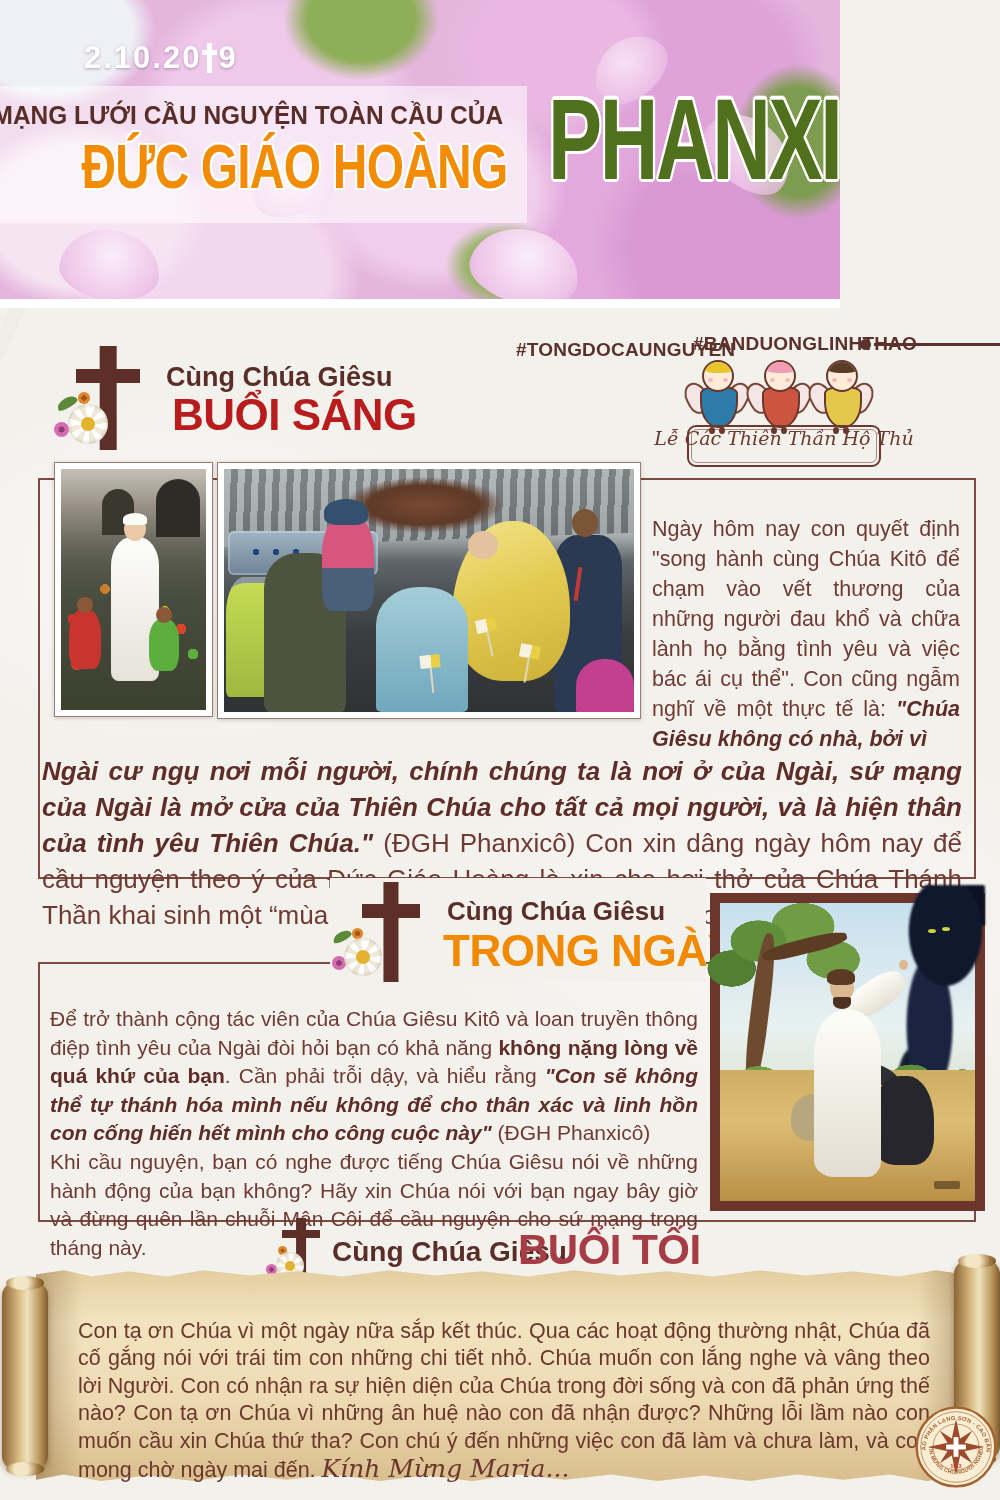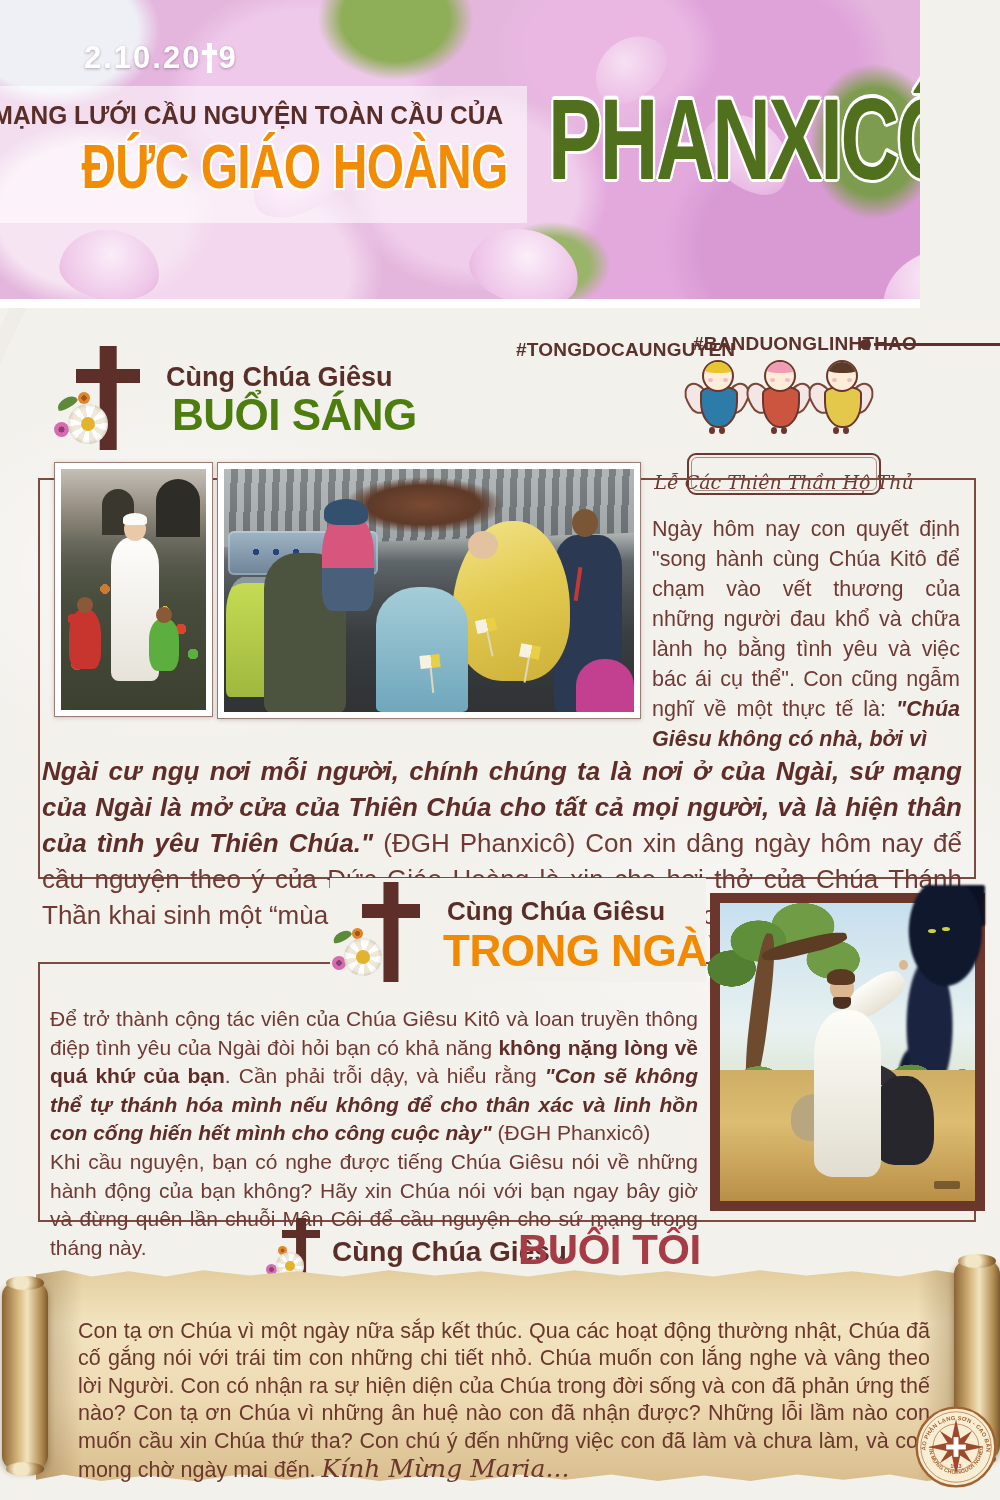--- a/index.html
+++ b/index.html
@@ -5,21 +5,21 @@
   html,body{margin:0;padding:0;background:#888;}
   .poster{position:relative;width:1000px;height:1500px;margin:0 auto;overflow:hidden;
     background:#f3f1ec;font-family:"Liberation Sans",sans-serif;}
   
   .paper-texture{position:absolute;inset:0;background:
     radial-gradient(420px 260px at 18% 38%, rgba(255,255,255,.55), transparent 70%),
     radial-gradient(520px 300px at 78% 62%, rgba(255,255,255,.4), transparent 70%),
     linear-gradient(115deg, rgba(120,110,95,.04) 0 1.5%, transparent 1.5% 9%, rgba(120,110,95,.03) 9% 10%, transparent 10% 22%),
     #f3f1ec;}
   
-  .hero{position:absolute;left:0;top:0;width:920px;height:308px;overflow:hidden;}
+  .hero{position:absolute;left:0;top:0;width:840px;height:308px;overflow:hidden;}
   .hero-bg{position:absolute;inset:0;background:
     radial-gradient(150px 110px at 6% 10%, #eef0f6 0 55%, transparent 70%),
     radial-gradient(170px 130px at 10% 70%, #f6e4f2 0 55%, transparent 72%),
     radial-gradient(200px 150px at 26% 88%, #f3d7ee 0 55%, transparent 72%),
     radial-gradient(120px 95px at 43% 6%, #8fae58 0 45%, transparent 65%),
     radial-gradient(100px 120px at 95% 46%, #7e9c4f 0 45%, transparent 65%),
     radial-gradient(95px 70px at 60% 86%, #9ab46a 0 40%, transparent 62%),
     radial-gradient(190px 150px at 33% 30%, #eec9ea 0 55%, transparent 72%),
     radial-gradient(180px 140px at 52% 62%, #f0cdeb 0 55%, transparent 72%),
     radial-gradient(160px 120px at 66% 16%, #e9b7e2 0 52%, transparent 70%),
@@ -79,22 +79,22 @@
   .wing.wr{right:-8px;transform:rotate(28deg);}
   .angel-body{position:absolute;left:6px;top:24px;width:34px;height:38px;border:2.5px solid #6b372c;
     border-radius:38% 38% 46% 46%/18% 18% 62% 62%;}
   .angel-head{position:absolute;left:8px;top:-2px;width:28px;height:28px;background:#fdecd8;
     border:2.5px solid #6b372c;border-radius:50%;overflow:hidden;}
   .angel-hair{position:absolute;left:-3px;top:-4px;width:36px;height:15px;border-radius:50% 50% 40% 40%;}
   .cheeks{position:absolute;left:4px;top:16px;width:5px;height:4px;border-radius:50%;background:#f3b9c0;
     box-shadow:15px 0 0 #f3b9c0;}
   .feet{position:absolute;left:15px;bottom:-2px;width:6px;height:7px;border-radius:50%;background:#6b372c;
     box-shadow:10px 0 0 #6b372c;}
-  .feast-box{position:absolute;left:687px;top:453px;width:190px;height:38px;border:2.5px solid #6b392f;
-    border-radius:9px;display:flex;align-items:flex-end;justify-content:center;}
+  .feast-box{position:absolute;left:687px;top:425px;width:190px;height:38px;border:2.5px solid #6b392f;
+    border-radius:9px;display:flex;align-items:flex-start;justify-content:center;}
   .feast-box:after{content:"";position:absolute;inset:2px;border:1px solid rgba(107,57,47,.55);border-radius:6px;}
   .feast-label{font-family:"DejaVu Serif",serif;font-style:italic;font-size:19px;color:#6b392f;white-space:nowrap;}
   
   .cross{position:absolute;}
   .cross .cv{position:absolute;left:50%;transform:translateX(-50%);top:0;width:26%;height:100%;background:#5d2f28;}
   .cross .ch{position:absolute;left:0;top:22%;width:100%;height:14%;background:#5d2f28;}
   .flowers{position:absolute;}
   .daisy{position:absolute;border-radius:50%;
     background:repeating-conic-gradient(#ffffff 0 22deg, #efe9da 22deg 44deg);
     box-shadow:inset 0 0 4px rgba(120,100,60,.4);}
@@ -106,21 +106,21 @@
   .sec-title{position:absolute;font-weight:bold;white-space:nowrap;letter-spacing:-.5px;}
   .frame{position:absolute;border:2px solid #7c4a40;}
   .body-text{color:#6f3a33;text-align:justify;}
   .bq{font-weight:bold;font-style:italic;color:#5f2d28;}
   .bold-only{font-weight:bold;color:#5f2d28;}
   .script{font-family:"DejaVu Serif",serif;font-style:italic;color:#6f3a33;}
   
   .m-cross{left:76px;top:346px;width:64px;height:104px;}
   .m-flowers{left:54px;top:392px;width:70px;height:56px;}
   .m-kicker{left:166px;top:362px;font-size:27px;}
-  .m-title{left:172px;top:390px;font-size:44px;color:#4d7c0f;}
+  .m-title{left:172px;top:390px;font-size:44px;color:#b91c1c;}
   .m-frame{left:38px;top:478px;width:934px;height:397px;}
   .photo{position:absolute;background:#fff;border:1px solid #9b7c72;box-shadow:0 1px 4px rgba(90,60,50,.25);padding:6px;}
   .photo-inner{position:relative;width:100%;height:100%;overflow:hidden;}
   .photo1{left:54px;top:462px;width:145px;height:241px;}
   .photo2{left:217px;top:462px;width:410px;height:243px;}
   
   .p1-bg{position:absolute;inset:0;background:linear-gradient(180deg,#c4bfb6 0,#978f83 16%,#6b6a5e 30%,#55584a 40%,#474c3c 55%,#3c402f 100%);}
   .p1-arch{position:absolute;right:6px;top:10px;width:44px;height:58px;background:#2e2c26;border-radius:22px 22px 0 0;box-shadow:-60px 4px 0 -6px #3a372f;}
   .p1-crowd{position:absolute;inset:0;background:
     radial-gradient(9px 9px at 12px 150px,#c8342e 0 60%,transparent 61%),

